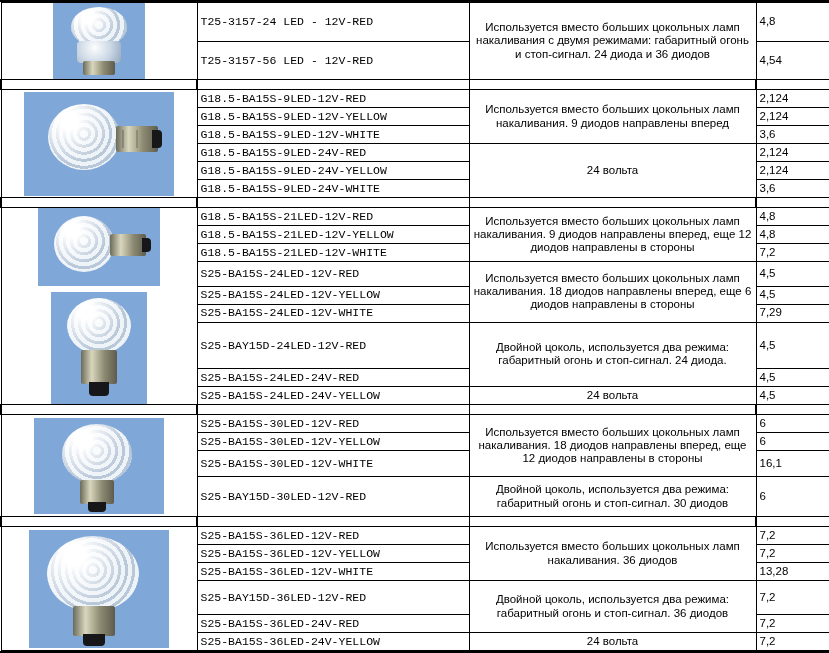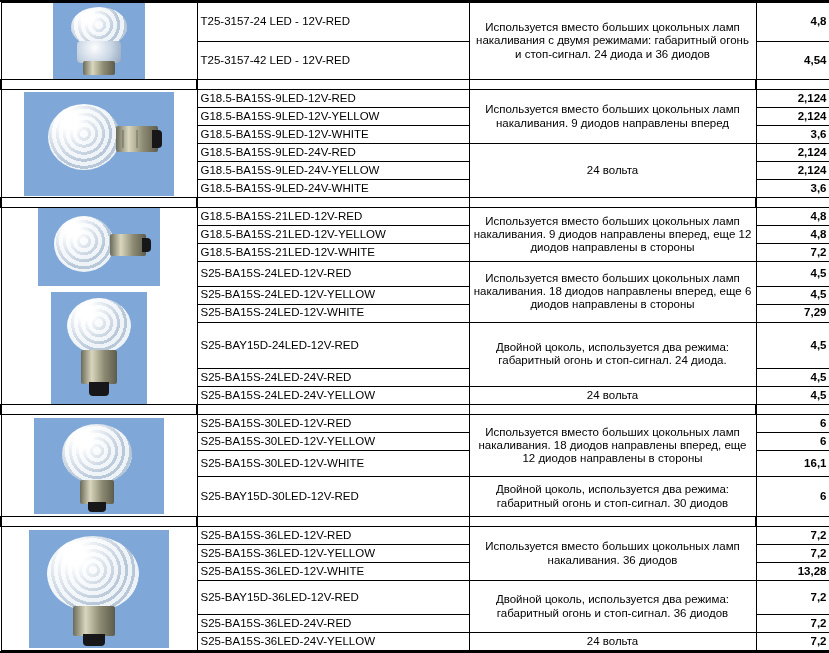--- a/index.html
+++ b/index.html
@@ -40,35 +40,33 @@
   col.c-desc  { width: 287px; }
   col.c-price { width: 74px; }
 
   td.img-cell {
     padding: 0;
     text-align: center;
     vertical-align: middle;
     border-left: 2px solid #000;
   }
   td.code-cell {
-    font-family: Liberation Sans, sans-serif;
+    font-family: Liberation Mono, monospace;
     font-size: 12.5px;
     white-space: nowrap;
     text-align: left;
   }
   td.desc-cell {
     text-align: center;
     font-size: 11.5px;
   }
   td.price-cell {
-    text-align: right;
     font-size: 12.5px;
     padding-right: 5px;
     border-right: 2px solid #000;
-    font-weight: bold;
   }
   td.spacer-cell {
     height: 10px;
     padding: 0;
   }
   tr.spacer td {
     border-left: 2px solid #000;
     border-right: 2px solid #000;
   }
   tr.spacer td.mid { border-left: 1px solid #000; border-right: 1px solid #000; }
@@ -127,21 +125,21 @@
         <div class="dome" style="left:18px;top:4px;width:56px;height:40px;"></div>
         <div class="glass" style="left:24px;top:38px;width:44px;height:22px;border-radius:4px;"></div>
         <div class="base" style="left:30px;top:58px;width:32px;height:14px;"></div>
       </div>
     </td>
     <td class="code-cell" style="height:28px">T25-3157-24 LED - 12V-RED</td>
     <td class="desc-cell" rowspan="2">Используется вместо больших цокольных ламп накаливания с двумя режимами: габаритный огонь и стоп-сигнал. 24 диода и 36 диодов</td>
     <td class="price-cell">4,8</td>
   </tr>
   <tr>
-    <td class="code-cell" style="height:28px">T25-3157-42 LED - 12V-RED</td>
+    <td class="code-cell" style="height:28px">T25-3157-56 LED - 12V-RED</td>
     <td class="price-cell">4,54</td>
   </tr>
   <tr class="spacer">
     <td class="spacer-cell"></td>
     <td class="spacer-cell mid"></td>
     <td class="spacer-cell mid"></td>
     <td class="spacer-cell"></td>
   </tr>
 
   <tr>

